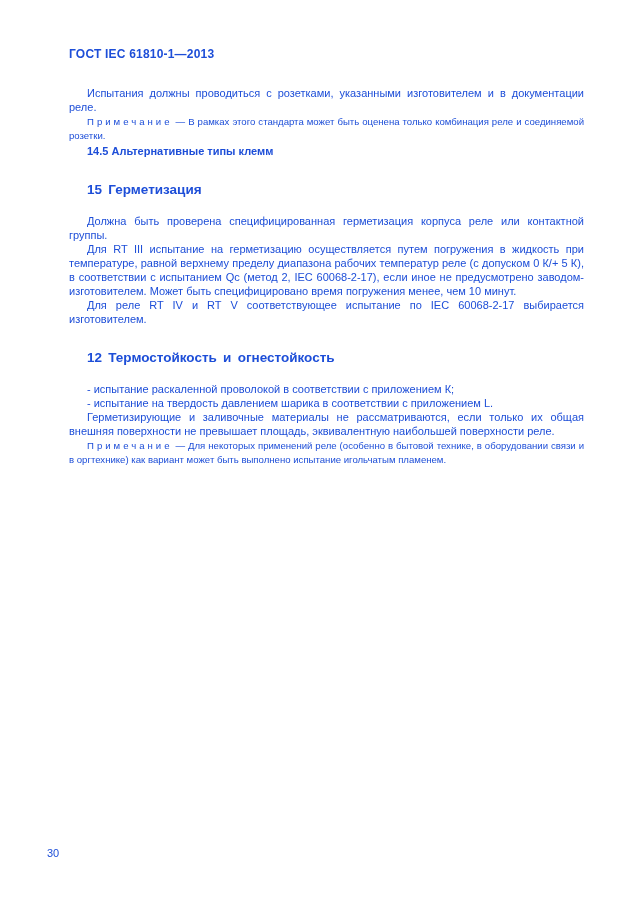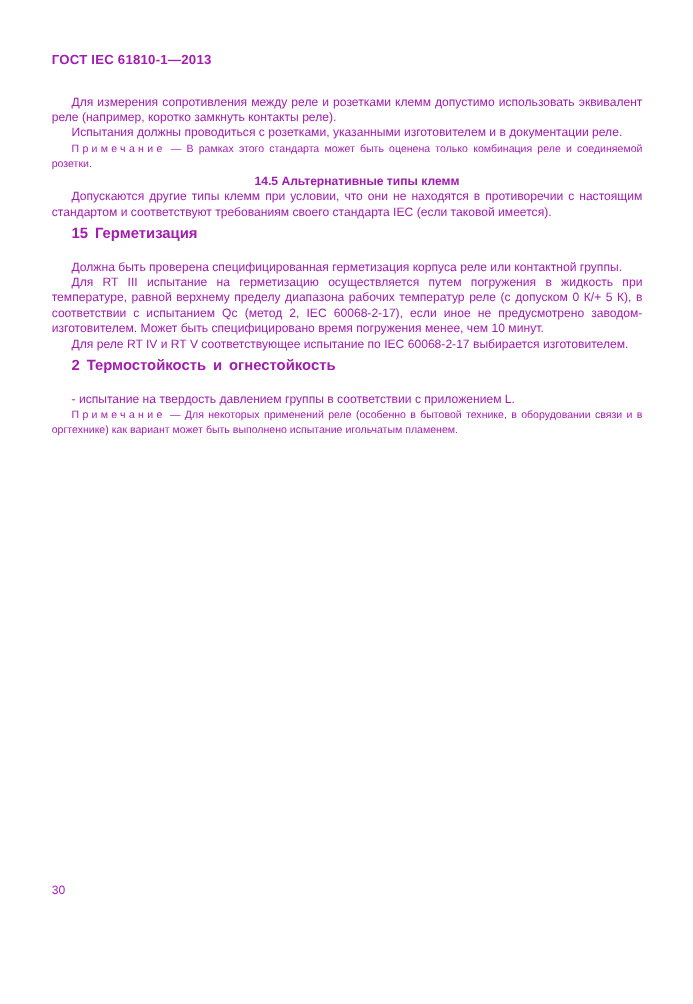--- a/index.html
+++ b/index.html
@@ -4,22 +4,22 @@
 <style>
   * { margin: 0; padding: 0; box-sizing: border-box; }
   html, body { background: #ffffff; }
   .page {
     position: relative;
     width: 630px;
     height: 913px;
     margin: 0 auto;
     background: #ffffff;
     font-family: "Liberation Sans", "DejaVu Sans", sans-serif;
-    color: #a21caf;
-    padding: 48px 46px 0 47px;
+    color: #1d4ed8;
+    padding: 48px 46px 0 69px;
     overflow: hidden;
   }
   .doc-header {
     font-weight: bold;
     font-size: 12px;
     line-height: 13px;
     letter-spacing: 0.2px;
     margin-bottom: 25px;
   }
   p.body {
@@ -33,56 +33,56 @@
     line-height: 13.5px;
     text-align: justify;
     margin: 1px 0 2px 0;
   }
   .note-label { letter-spacing: 3px; }
   .subhead {
     font-weight: bold;
     font-size: 11px;
     line-height: 14px;
     text-indent: 18px;
-    text-align: center;
+    text-align: left;
   }
   h2.sec {
     font-size: 13.5px;
     line-height: 16px;
     font-weight: bold;
     text-indent: 18px;
     word-spacing: 2.5px;
-    margin: 4px 0 16px 0;
+    margin: 24px 0 16px 0;
   }
   .sec15 { margin-top: 16px; }
   .page-number {
     position: absolute;
     left: 47px;
-    top: 803px;
+    top: 846px;
     font-size: 11px;
     line-height: 14px;
   }
 </style>
 </head>
 <body>
 
 <div class="page">
 
   <div class="doc-header">ГОСТ IEC 61810-1—2013</div>
 
-  <p class="body ind">Для измерения сопротивления между реле и розетками клемм допустимо использовать эквивалент реле (например, коротко замкнуть контакты реле).</p>
   <p class="body ind">Испытания должны проводиться с розетками, указанными изготовителем и в документации реле.</p>
   <p class="note ind"><span class="note-label">Примечание</span> <span>— В рамках этого стандарта может быть оценена только комбинация реле и соединяемой розетки.</span></p>
   <p class="subhead">14.5 Альтернативные типы клемм</p>
-  <p class="body ind">Допускаются другие типы клемм при условии, что они не находятся в противоречии с настоящим стандартом и соответствуют требованиям своего стандарта IEC (если таковой имеется).</p>
 
   <h2 class="sec sec15">15 Герметизация</h2>
   <p class="body ind">Должна быть проверена специфицированная герметизация корпуса реле или контактной группы.</p>
   <p class="body ind">Для RT III испытание на герметизацию осуществляется путем погружения в жидкость при температуре, равной верхнему пределу диапазона рабочих температур реле (с допуском 0 К/+ 5 К), в соответствии с испытанием Qc (метод 2, IEC 60068-2-17), если иное не предусмотрено заводом-изготовителем. Может быть специфицировано время погружения менее, чем 10 минут.</p>
   <p class="body ind">Для реле RT IV и RT V соответствующее испытание по IEC 60068-2-17 выбирается изготовителем.</p>
 
-  <h2 class="sec">2 Термостойкость и огнестойкость</h2>
-  <p class="body ind">- испытание на твердость давлением группы в соответствии с приложением L.</p>
+  <h2 class="sec">12 Термостойкость и огнестойкость</h2>
+  <p class="body ind">- испытание раскаленной проволокой в соответствии с приложением К;</p>
+  <p class="body ind">- испытание на твердость давлением шарика в соответствии с приложением L.</p>
+  <p class="body ind">Герметизирующие и заливочные материалы не рассматриваются, если только их общая внешняя поверхности не превышает площадь, эквивалентную наибольшей поверхности реле.</p>
   <p class="note ind"><span class="note-label">Примечание</span> <span>— Для некоторых применений реле (особенно в бытовой технике, в оборудовании связи и в оргтехнике) как вариант может быть выполнено испытание игольчатым пламенем.</span></p>
 
   <div class="page-number">30</div>
 
 </div>
 
 </body></html>

